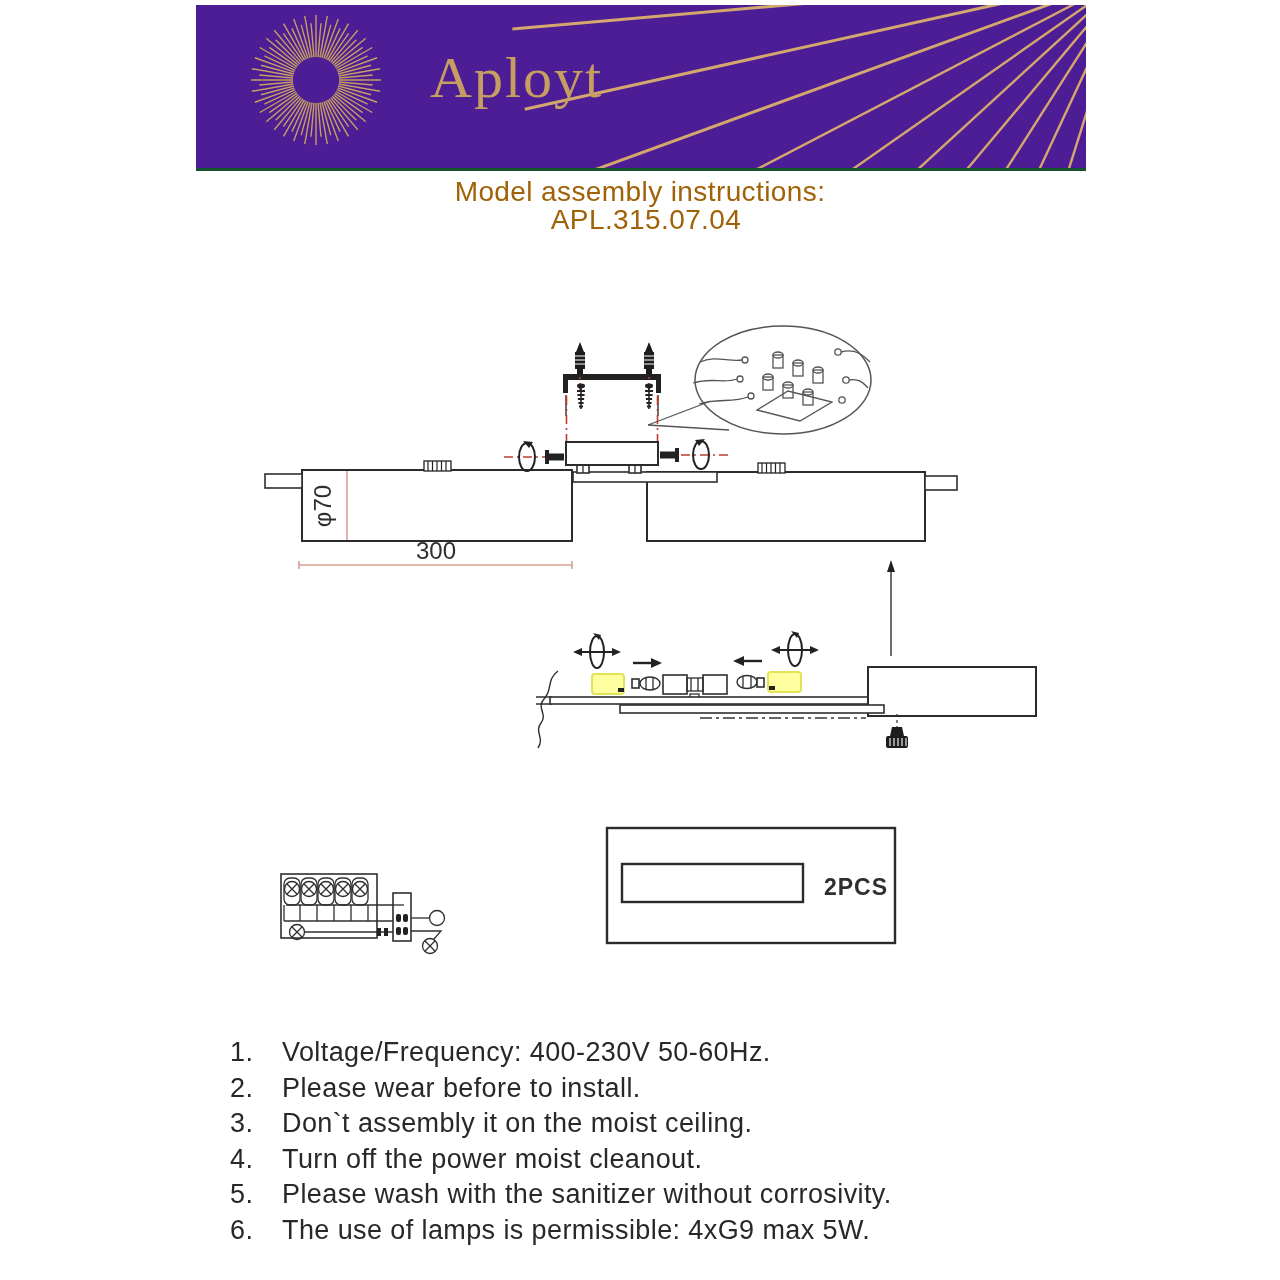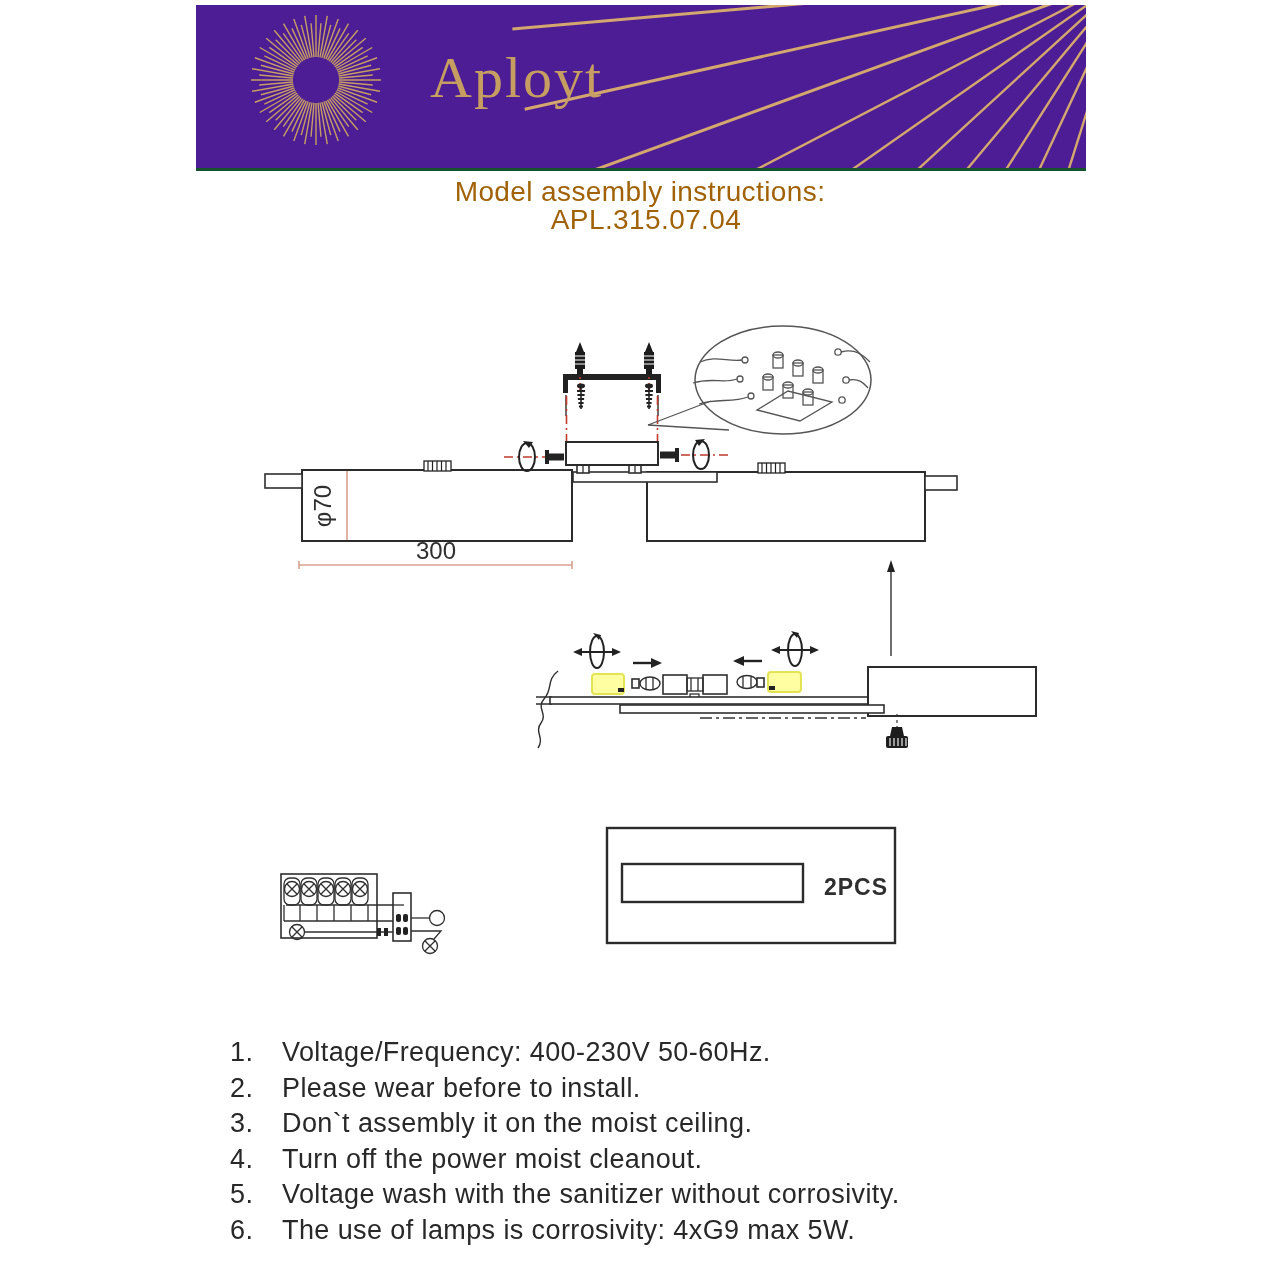--- a/index.html
+++ b/index.html
@@ -345,21 +345,21 @@
     <div class="row">
       <span class="num">3.</span>
       <span class="txt">Don`t assembly it on the moist ceiling.</span>
     </div>
     <div class="row">
       <span class="num">4.</span>
       <span class="txt">Turn off the power moist cleanout.</span>
     </div>
     <div class="row">
       <span class="num">5.</span>
-      <span class="txt">Voltage wash with the sanitizer without corrosivity.</span>
+      <span class="txt">Please wash with the sanitizer without corrosivity.</span>
     </div>
     <div class="row">
       <span class="num">6.</span>
-      <span class="txt">The use of lamps is corrosivity: 4xG9 max 5W.</span>
+      <span class="txt">The use of lamps is permissible: 4xG9 max 5W.</span>
     </div>
   </div>
 
 </div>
 
 </body></html>

